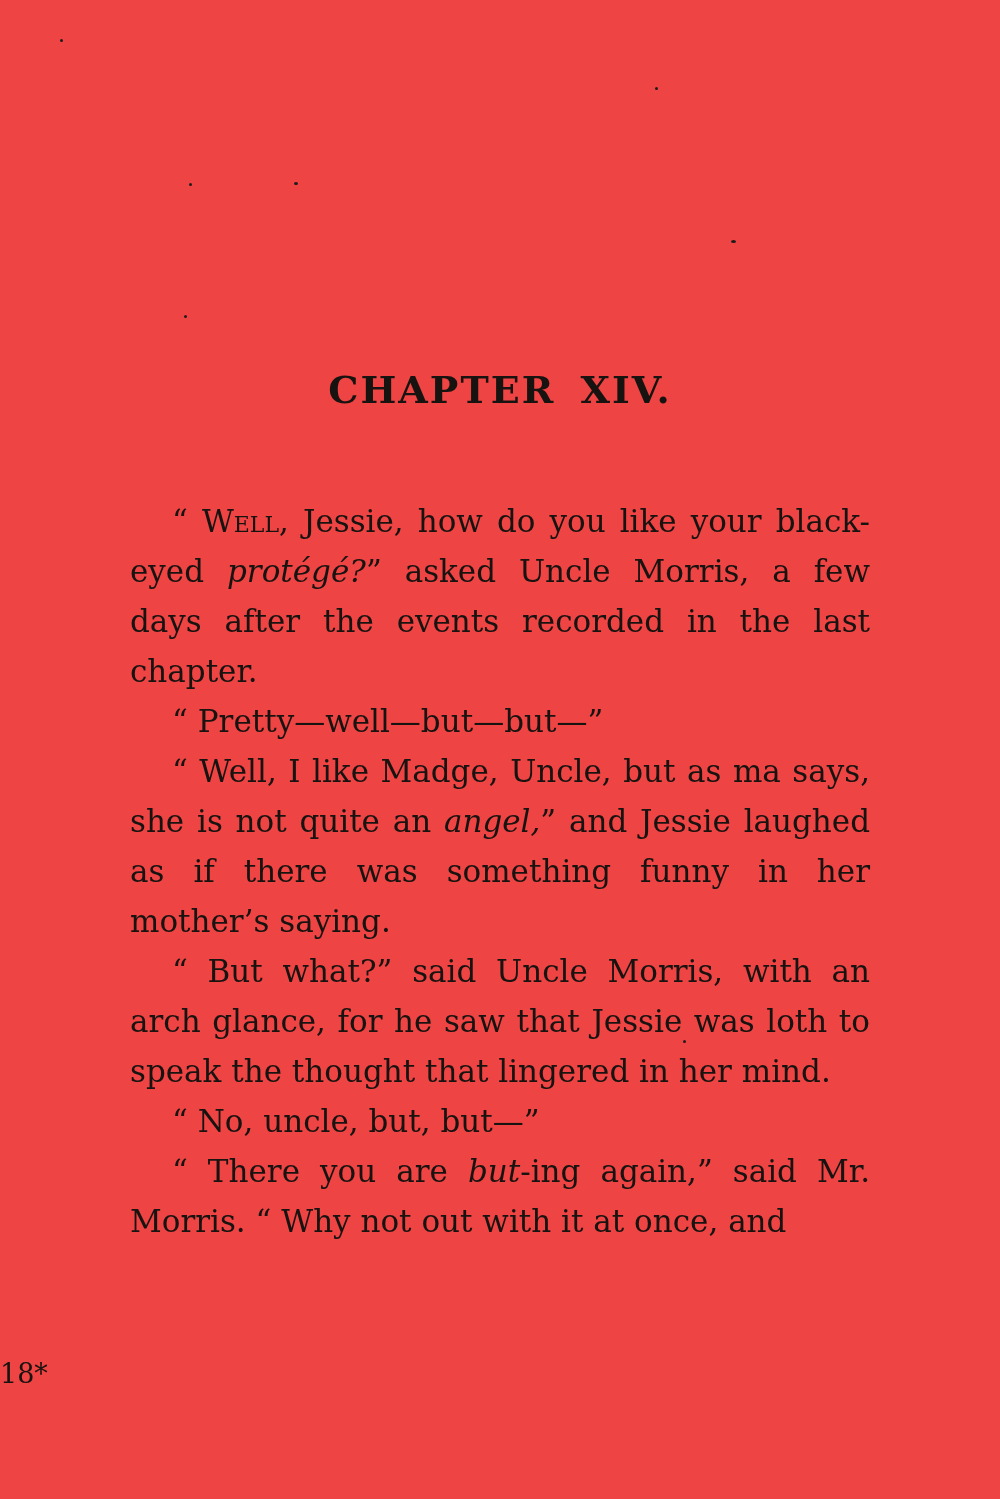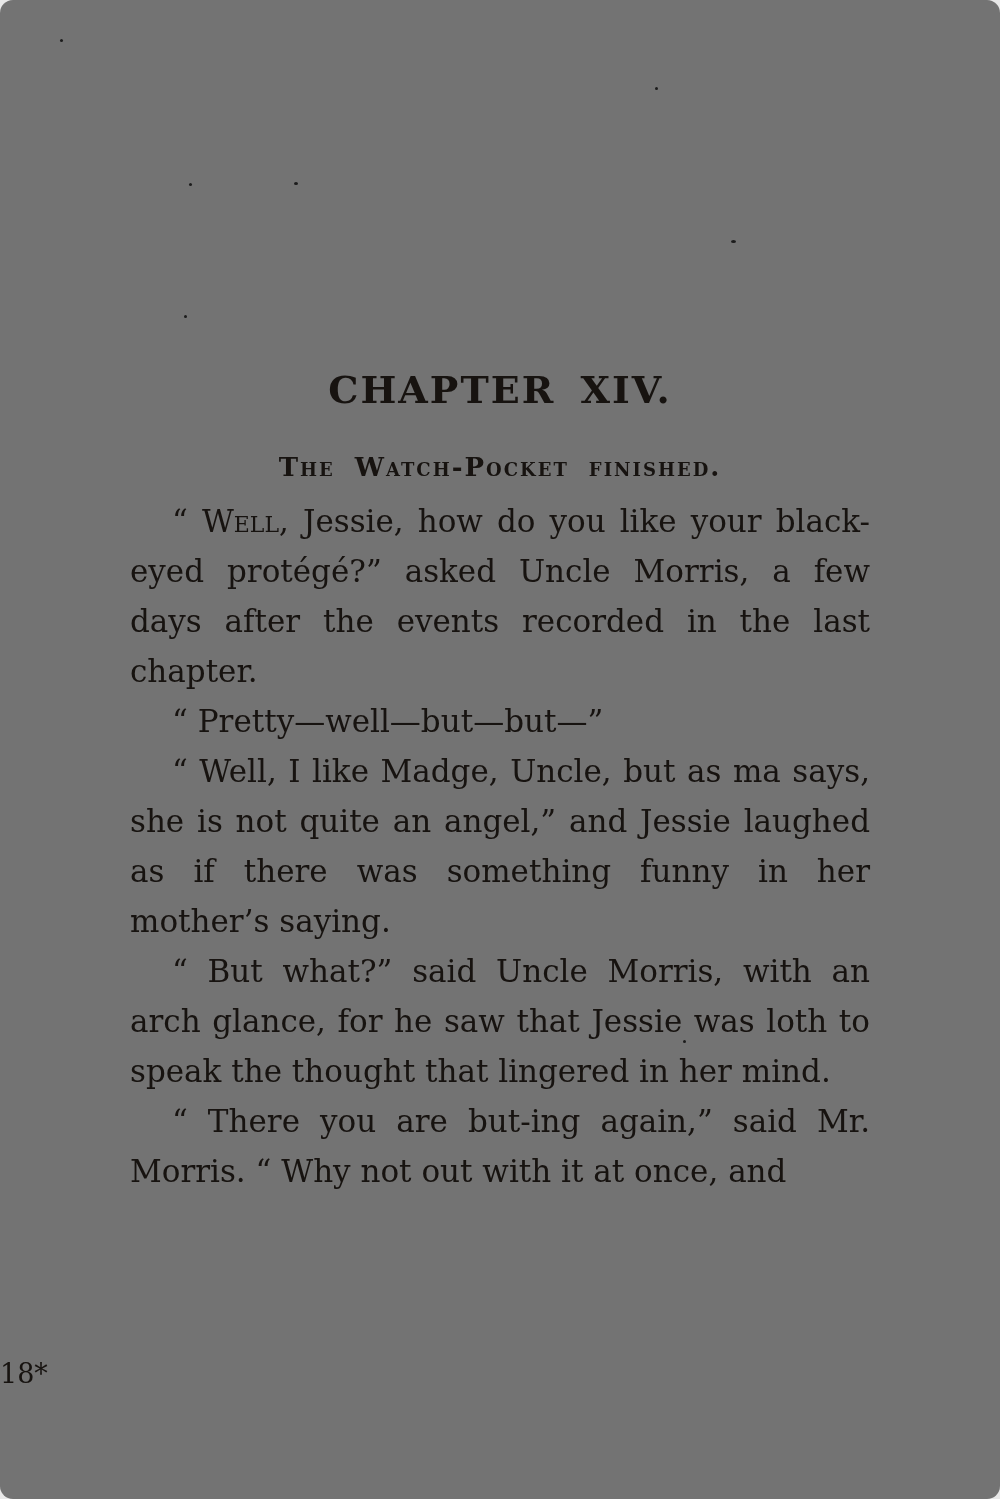--- a/index.html
+++ b/index.html
@@ -5,25 +5,24 @@
   html, body {
     margin: 0;
     padding: 0;
     background: #e8e8e8;
   }
   .page {
     position: relative;
     width: 1000px;
     height: 1499px;
     margin: 0 auto;
-    background: #737373;
+    background: #ef4444;
     color: #171310;
     font-family: "DejaVu Serif", "Liberation Serif", serif;
     overflow: hidden;
-    border-radius: 13px;
   }
   .chapter-title {
     position: absolute;
     top: 342px;
     left: 0;
     width: 100%;
     text-align: center;
     font-size: 38px;
     letter-spacing: 2px;
     word-spacing: 10px;
@@ -48,20 +47,21 @@
     width: 740px;
     font-size: 31px;
     line-height: 50px;
     text-align: justify;
   }
   .para {
     margin: 0;
     text-indent: 42px;
   }
   .run-italic {
+    font-style: italic;
   }
   .run-smallcaps {
     font-variant: small-caps;
   }
   .signature-mark {
     position: absolute;
     top: 1358px;
     left: 0;
     width: 100%;
     text-align: left;
@@ -73,27 +73,27 @@
     border-radius: 50%;
   }
 </style>
 </head>
 <body>
 
 <div class="page">
 
   <h1 class="chapter-title">CHAPTER XIV.</h1>
 
-  <h2 class="chapter-subtitle">The Watch-Pocket finished.</h2>
 
   <div class="body-text">
       <p class="para"><span class="run-normal">“ </span><span class="run-smallcaps">Well</span><span class="run-normal">, Jessie, how do you like your black-eyed </span><span class="run-italic">protégé?</span><span class="run-normal">” asked Uncle Morris, a few days after the events recorded in the last chapter.</span></p>
       <p class="para"><span class="run-normal">“ Pretty—well—but—but—”</span></p>
       <p class="para"><span class="run-normal">“ Well, I like Madge, Uncle, but as ma says, she is not quite an </span><span class="run-italic">angel,</span><span class="run-normal">” and Jessie laughed as if there was something funny in her mother’s saying.</span></p>
       <p class="para"><span class="run-normal">“ But what?” said Uncle Morris, with an arch glance, for he saw that Jessie was loth to speak the thought that lingered in her mind.</span></p>
+      <p class="para"><span class="run-normal">“ No, uncle, but, but—”</span></p>
       <p class="para"><span class="run-normal">“ There you are </span><span class="run-italic">but</span><span class="run-normal">-ing again,” said Mr. Morris.  “ Why not out with it at once, and</span></p>
     </div>
 
   <div class="signature-mark">18*</div>
 
   <div class="speck" style="left:60px;  top:39px;  width:3px; height:3px;"></div>
   <div class="speck" style="left:655px; top:87px;  width:3px; height:3px;"></div>
   <div class="speck" style="left:189px; top:183px; width:3px; height:3px;"></div>
   <div class="speck" style="left:294px; top:182px; width:4px; height:3px;"></div>
   <div class="speck" style="left:731px; top:240px; width:5px; height:3px;"></div>

